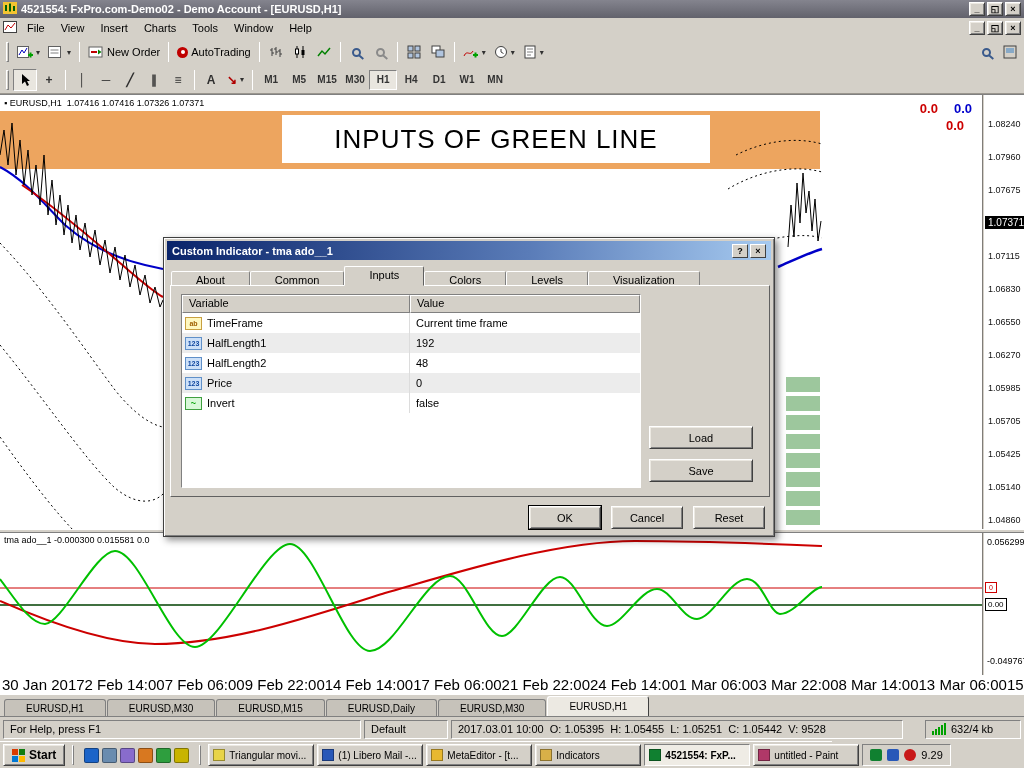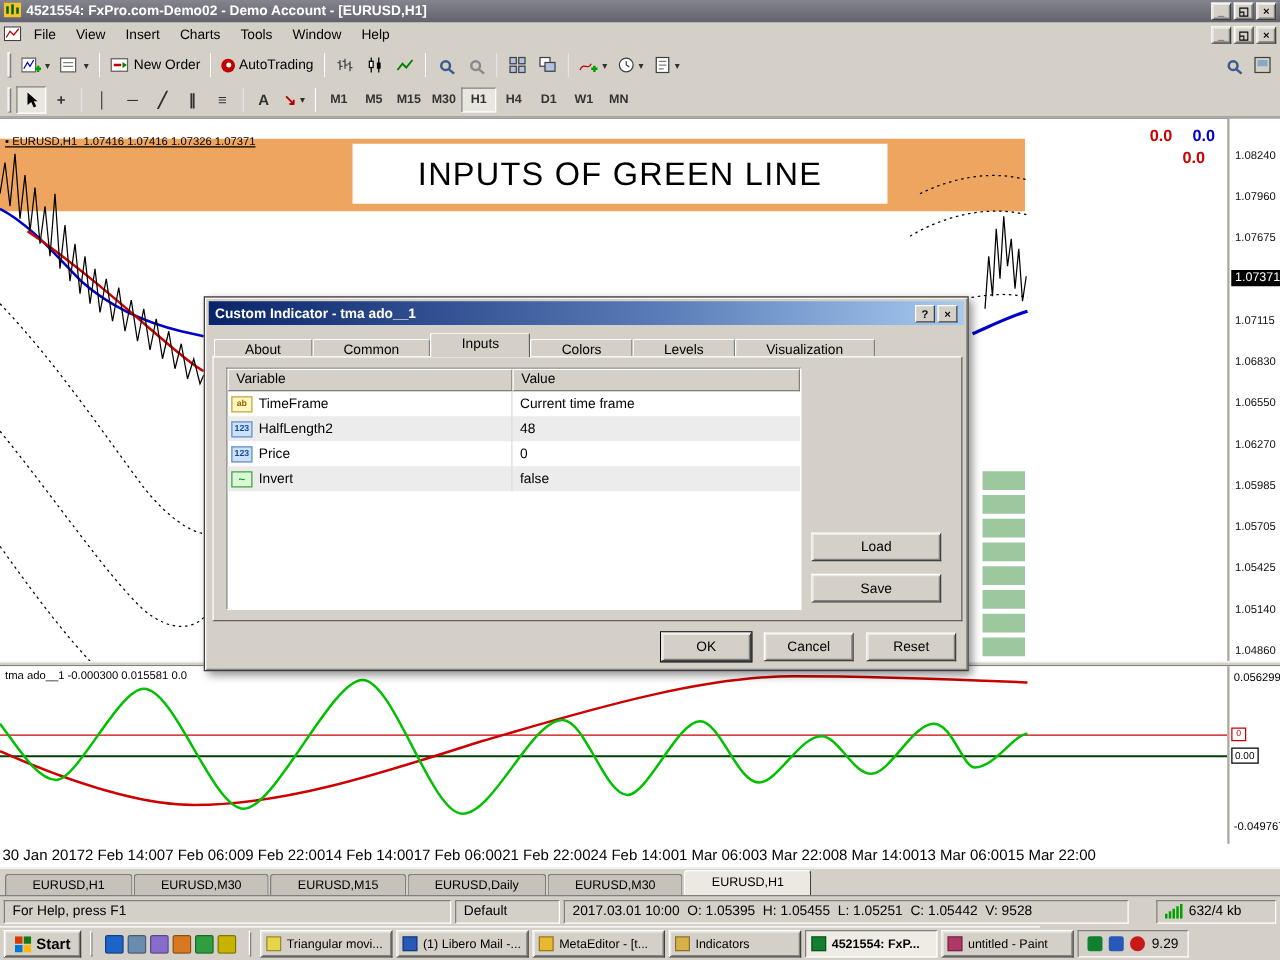--- a/index.html
+++ b/index.html
@@ -37,39 +37,39 @@
   .at-icon::after{content:"";position:absolute;left:3.5px;top:3.5px;width:4px;height:4px;border-radius:50%;background:#fff;}
   .tf{width:28px;height:20px;display:inline-flex;align-items:center;justify-content:center;font-size:10px;font-weight:bold;color:#333;}
   .tf.active{border:1px solid;border-color:#808080 #fff #fff #808080;background:#e9e6df;}
 
   
   .chart-area{position:absolute;left:0;top:94px;width:1024px;height:600px;background:#fff;border-top:1px solid #808080;}
   .main-chart{position:absolute;left:0;top:0;width:982px;height:434px;overflow:hidden;}
   .orange-banner{position:absolute;left:0;top:16px;width:820px;height:58px;background:#eda55f;}
   .chart-svg{position:absolute;left:0;top:0;}
   .banner-box{position:absolute;left:282px;top:20px;width:428px;height:48px;background:#fff;display:flex;align-items:center;justify-content:center;font-size:26px;letter-spacing:1px;color:#000;}
-  .symbol-info{position:absolute;left:4px;top:13px;font-size:9px;white-space:pre;text-decoration:underline;}
+  .symbol-info{position:absolute;left:4px;top:3px;font-size:9px;white-space:pre;}
   .corner-values{position:absolute;right:10px;top:5px;text-align:right;font-weight:bold;font-size:13px;line-height:17px;}
   .cv-red{color:#cc0000;} .cv-blue{color:#0000cc;margin-left:16px;}
   .corner-row2 .cv-red{margin-right:8px;}
 
   .price-axis{position:absolute;left:982px;top:0;width:42px;height:434px;border-left:2px groove #d4d0c8;background:#fff;}
   .pa-label{position:absolute;left:4px;font-size:9px;color:#111;white-space:nowrap;}
   .pa-current{position:absolute;left:1px;top:121px;background:#000;color:#fff;font-size:10px;padding:1px 3px;}
 
   .hsep{position:absolute;left:0;top:434px;width:1024px;height:4px;background:#d4d0c8;border-top:1px solid #fff;border-bottom:1px solid #808080;}
 
   .indicator-panel{position:absolute;left:0;top:438px;width:982px;height:142px;overflow:hidden;background:#fff;}
   .ind-label{position:absolute;left:4px;top:2px;font-size:9px;white-space:pre;}
   .indicator-axis{position:absolute;left:982px;top:438px;width:42px;height:142px;border-left:2px groove #d4d0c8;background:#fff;}
   .ia-label{position:absolute;left:3px;font-size:9px;white-space:nowrap;}
   .ia-red{position:absolute;left:1px;top:49px;border:1px solid #cc0000;color:#cc0000;font-size:7px;padding:0 3px;background:#fff;line-height:9px;}
   .ia-zero{position:absolute;left:1px;top:65px;border:1px solid #000;font-size:8px;padding:0 2px;background:#fff;line-height:11px;}
 
-  .timeline{position:absolute;left:2px;top:580px;width:852px;height:18px;display:flex;justify-content:space-between;align-items:center;font-size:12px;}
+  .timeline{position:absolute;left:2px;top:580px;width:852px;height:18px;display:flex;justify-content:space-between;align-items:center;font-size:15px;}
   .timeline span{white-space:nowrap;}
 
   
   .dialog{position:absolute;left:163px;top:237px;width:612px;height:300px;background:#d4d0c8;border:1px solid #404040;box-shadow:inset 1px 1px 0 #fff,inset -1px -1px 0 #808080,3px 3px 7px rgba(0,0,0,.45);z-index:30;}
   .dlg-title{position:absolute;left:3px;top:3px;right:3px;height:19px;background:linear-gradient(to right,#0a246a,#5a7cb8 60%,#a6caf0);color:#fff;font-weight:bold;display:flex;align-items:center;padding:0 5px;}
   .dlg-tabs{position:absolute;left:7px;top:27px;display:flex;align-items:flex-end;height:21px;}
   .dtab{height:17px;padding:2px 24px 0;background:#d4d0c8;border:1px solid;border-color:#fff #808080 transparent #fff;border-radius:2px 2px 0 0;position:relative;top:2px;}
   .dtab.active{height:20px;top:0;z-index:3;border-color:#fff #606060 #d4d0c8 #fff;}
   .dlg-content{position:absolute;left:6px;top:47px;width:600px;height:212px;background:#d4d0c8;border:1px solid;border-color:#fff #606060 #606060 #fff;}
   .ptable{position:absolute;left:11px;top:9px;width:460px;height:194px;background:#fff;border:1px solid;border-color:#808080 #fff #fff #808080;overflow:hidden;}
@@ -408,20 +408,27 @@
         <span class="pth var">Variable</span>
         <span class="pth val">Value</span>
       </div>
       <div class="pbody">
         <div class="prow">
           <span class="pcell-var">
               <span class="picon" data-type="ab">ab</span>
               <span>TimeFrame</span>
             </span>
           <span class="pcell-val">Current time frame</span>
+        </div>
+        <div class="prow">
+          <span class="pcell-var">
+              <span class="picon" data-type="123">123</span>
+              <span>HalfLength1</span>
+            </span>
+          <span class="pcell-val">192</span>
         </div>
         <div class="prow">
           <span class="pcell-var">
               <span class="picon" data-type="123">123</span>
               <span>HalfLength2</span>
             </span>
           <span class="pcell-val">48</span>
         </div>
         <div class="prow">
           <span class="pcell-var">

